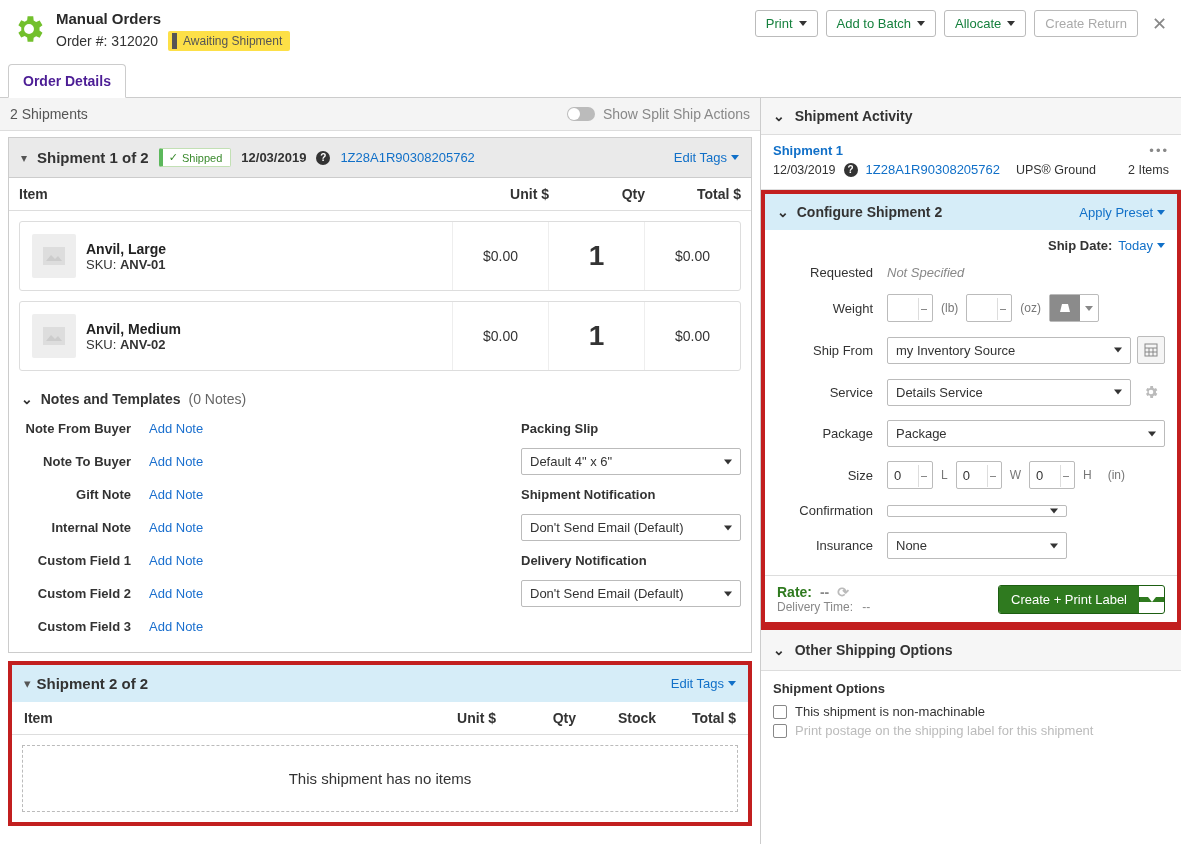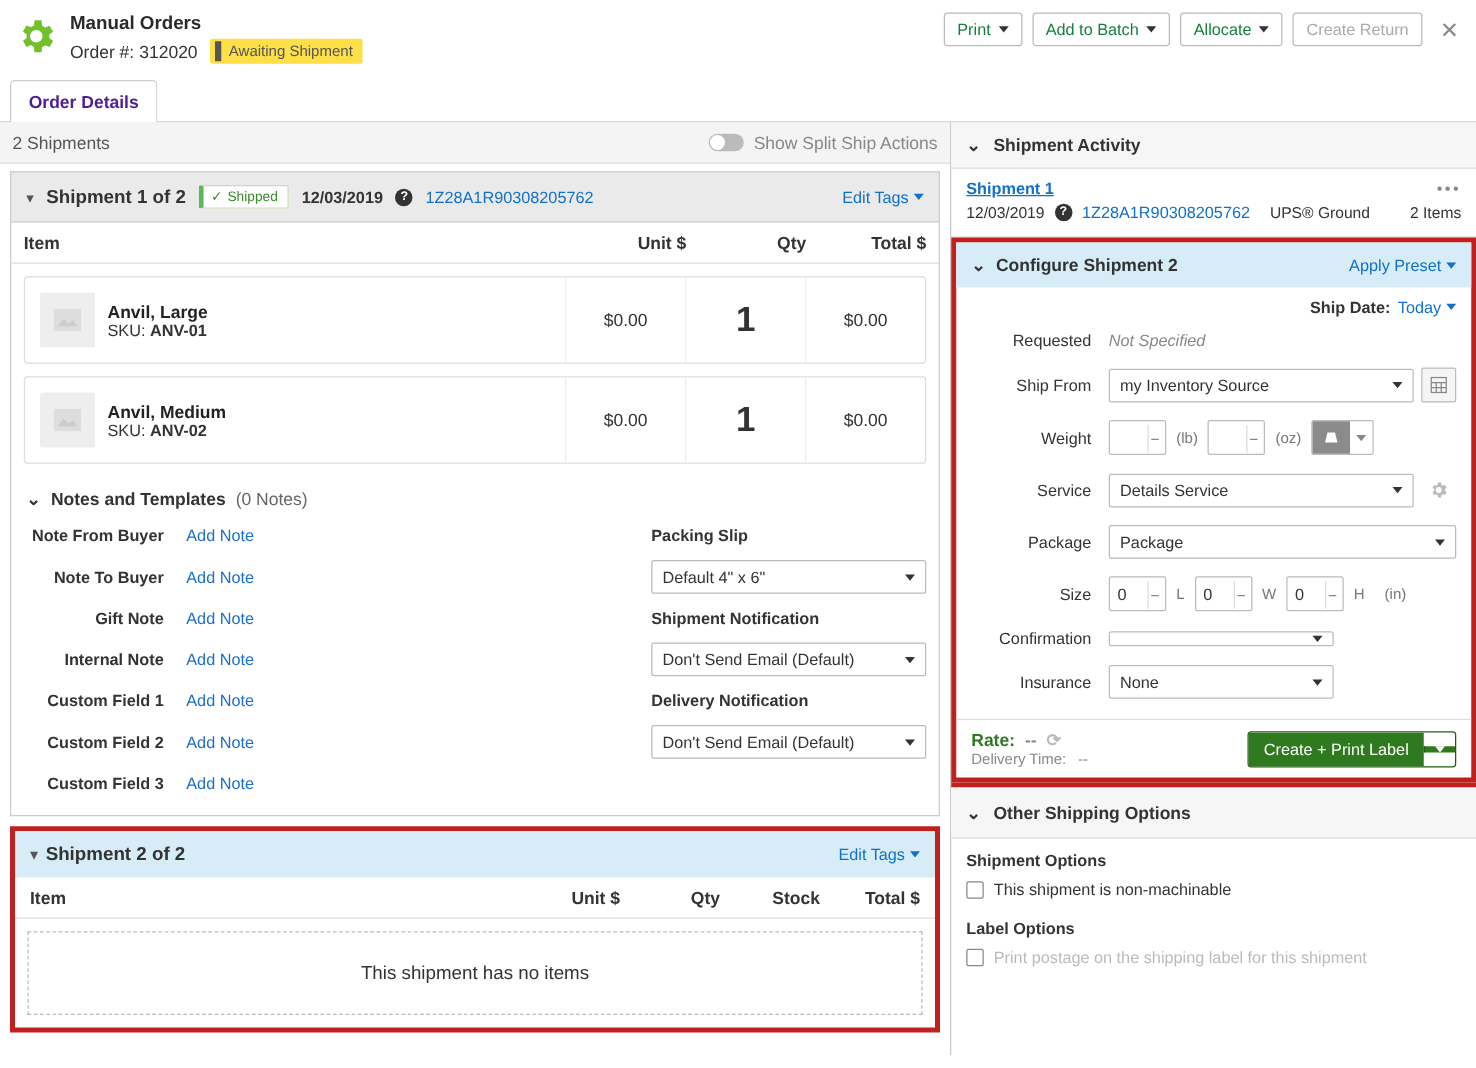--- a/index.html
+++ b/index.html
@@ -127,21 +127,21 @@
   .ship2-noitems { border: 1px dashed #bbb; margin: 10px; padding: 24px; text-align: center; font-size: 15px; color: #333; }
 
   
   .section-head {
     display: flex; align-items: center; gap: 10px;
     padding: 10px 12px; border-bottom: 1px solid #ddd; background: #f6f6f6;
     font-size: 14px; font-weight: 700; color: #333;
   }
   .sh-activity { padding: 8px 12px 12px 12px; border-bottom: 1px solid #ddd; }
   .sh-row1 { display: flex; align-items: center; justify-content: space-between; }
-  .sh-link { color: #1170c8; font-weight: 700; cursor: pointer; text-decoration: underline; }
+  .sh-link { color: #1170c8; font-weight: 700; cursor: pointer; }
   .dots { color: #888; cursor: pointer; letter-spacing: 2px; }
   .sh-row2 { display: flex; align-items: center; gap: 8px; margin-top: 4px; font-size: 12.5px; color: #333; }
   .sh-row2 .svc { margin-left: auto; }
   .sh-row2 .items { margin-left: 24px; }
 
   .config-wrap { border: 4px solid #c21f1f; margin: 0; }
   .config-head {
     display: flex; align-items: center; gap: 8px;
     padding: 10px 12px; background: #d6edf8; font-weight: 700; font-size: 14px; color: #333;
   }
@@ -430,50 +430,50 @@
           <span class="caret-d caret-blue"></span>
         </span>
       </div>
 
       <div class="form">
         <div class="form-row">
           <div class="fl">Requested</div>
           <span class="not-spec">Not Specified</span>
         </div>
         <div class="form-row">
-          <div class="fl">Ship From</div>
-          <div class="select sel-w">my Inventory Source</div>
-          <div class="icon-btn">
-            <svg width="14" height="14" viewBox="0 0 14 14">
-                <rect x="1" y="1" width="12" height="12" fill="none" stroke="#888" stroke-width="1"></rect>
-                <line x1="1" y1="5" x2="13" y2="5" stroke="#888"></line>
-                <line x1="5" y1="5" x2="5" y2="13" stroke="#888"></line>
-                <line x1="9" y1="5" x2="9" y2="13" stroke="#888"></line>
-                <line x1="1" y1="9" x2="13" y2="9" stroke="#888"></line>
-              </svg>
-          </div>
-        </div>
-        <div class="form-row">
           <div class="fl">Weight</div>
           <div class="numbox"></div>
           <span class="unit">(lb)</span>
           <div class="numbox"></div>
           <span class="unit">(oz)</span>
           <div class="weight-icon-btn">
             <div class="l">
                 <svg width="14" height="14" viewBox="0 0 14 14">
                   <path d="M4 3 h6 l2 8 h-10 z" fill="#fff"></path>
                 </svg>
               </div>
             <div class="r">
                 <span class="caret-d" style="border-top-color:#888;"></span>
               </div>
           </div>
         </div>
         <div class="form-row">
+          <div class="fl">Ship From</div>
+          <div class="select sel-w">my Inventory Source</div>
+          <div class="icon-btn">
+            <svg width="14" height="14" viewBox="0 0 14 14">
+                <rect x="1" y="1" width="12" height="12" fill="none" stroke="#888" stroke-width="1"></rect>
+                <line x1="1" y1="5" x2="13" y2="5" stroke="#888"></line>
+                <line x1="5" y1="5" x2="5" y2="13" stroke="#888"></line>
+                <line x1="9" y1="5" x2="9" y2="13" stroke="#888"></line>
+                <line x1="1" y1="9" x2="13" y2="9" stroke="#888"></line>
+              </svg>
+          </div>
+        </div>
+        <div class="form-row">
           <div class="fl">Service</div>
           <div class="select sel-w">Details Service</div>
           <div class="icon-btn plain">
             <svg width="16" height="16" viewBox="0 0 24 24">
                 <path fill="#bbb" d="M19.4 13a7.8 7.8 0 0 0 0-2l2.1-1.6-2-3.4-2.5 1a7.6 7.6 0 0 0-1.7-1L15 3h-4l-.3 2.9a7.6 7.6 0 0 0-1.7 1l-2.5-1-2 3.4L6.6 11a7.8 7.8 0 0 0 0 2l-2.1 1.6 2 3.4 2.5-1a7.6 7.6 0 0 0 1.7 1L11 21h4l.3-2.9a7.6 7.6 0 0 0 1.7-1l2.5 1 2-3.4Zm-7.4 2.5A3.5 3.5 0 1 1 15.5 12 3.5 3.5 0 0 1 12 15.5Z"></path>
               </svg>
           </div>
         </div>
         <div class="form-row">
           <div class="fl">Package</div>
@@ -524,21 +524,20 @@
       <div class="oso-head">
         <span>⌄</span>
         <span>Other Shipping Options</span>
       </div>
       <div class="oso-body">
         <div class="sub-title">Shipment Options</div>
         <div class="checkbox-row">
           <span class="chk"></span>
           <span>This shipment is non-machinable</span>
         </div>
-        <div class="sub-title" style="margin-top:16px;">Label Options</div>
         <div class="checkbox-row fade">
           <span class="chk"></span>
           <span>Print postage on the shipping label for this shipment</span>
         </div>
       </div>
     </div>
   </div>
 </div>
 
 </body></html>

